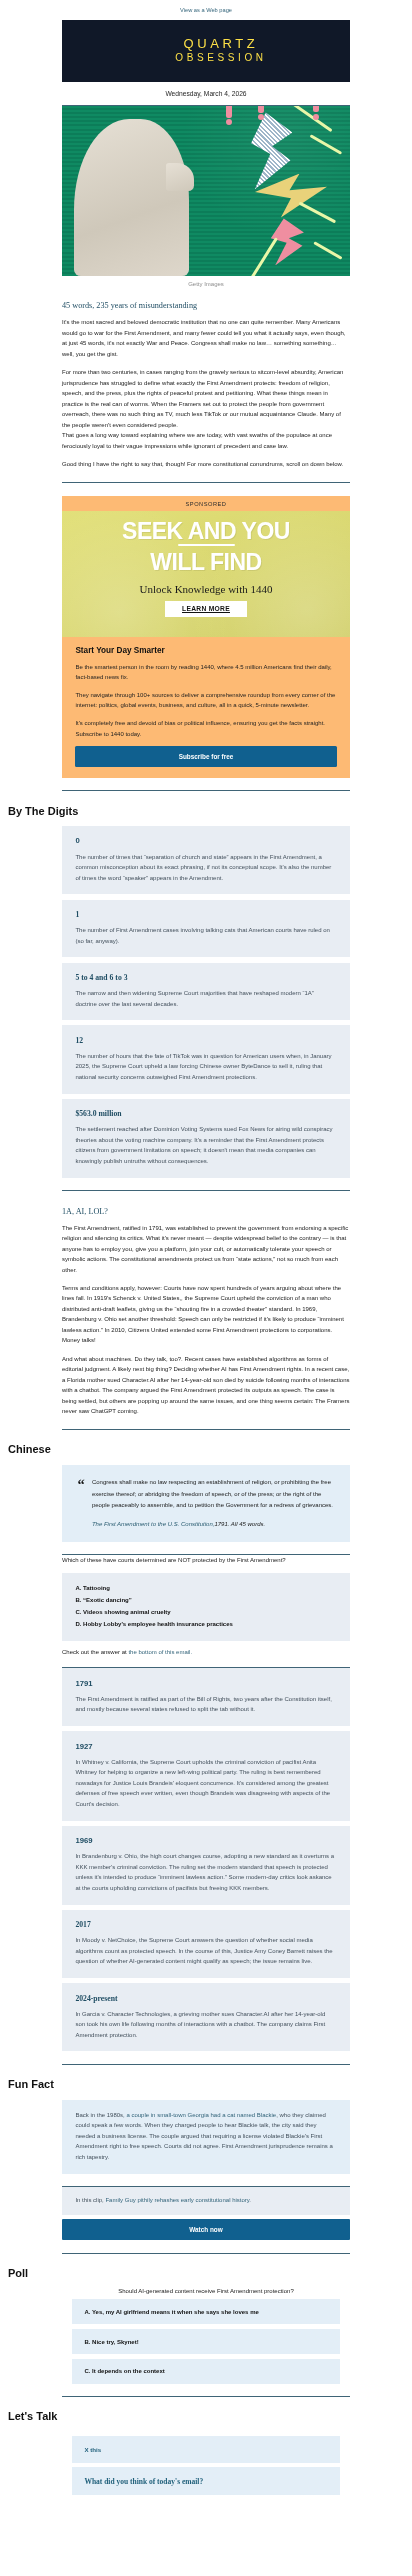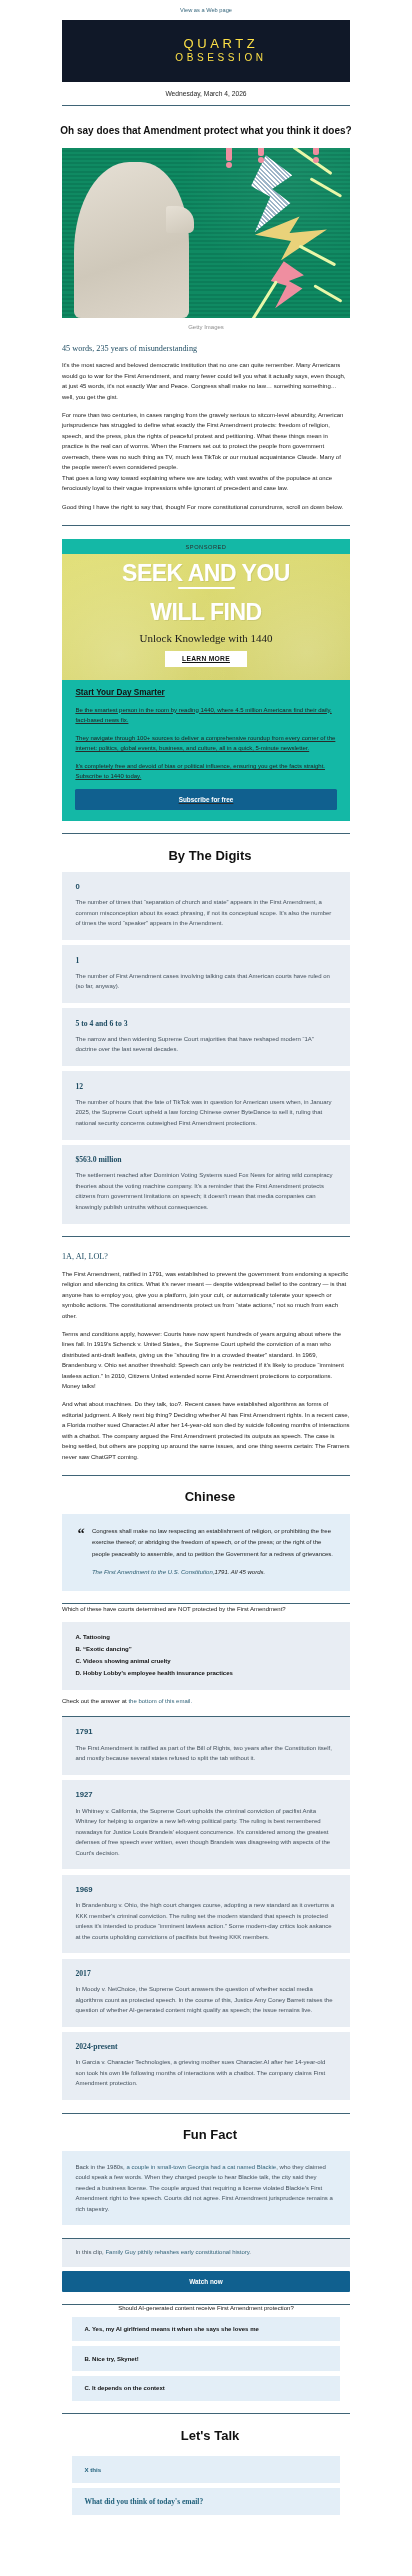--- a/index.html
+++ b/index.html
@@ -121,66 +121,66 @@
   }
   p.copy {
     font-size:6px;
     line-height:1.75;
     color:#222222;
     margin: 0 0 7.7px 0;
   }
   p.copy.tight { margin-bottom: 0; }
 
   
-  .sponsor-block { margin: 13.4px 62px 0 62px; background:#14b8a6; }
+  .sponsor-block { margin: 13.4px 62px 0 62px; background:#fdba74; }
   .sponsor-tag {
     text-align:center; font-size:5.7px; letter-spacing:0.5px;
     color:#2d2d2d; padding:5.2px 0 4.1px 0;
   }
   .sponsor-img {
     height: 126px;
     background:
       radial-gradient(circle at 20% 80%, rgba(255,255,255,.22), rgba(255,255,255,0) 45%),
       radial-gradient(circle at 85% 78%, rgba(255,255,255,.22), rgba(255,255,255,0) 45%),
       linear-gradient(160deg,#e2e07a,#d8d66c 55%,#cfcd63);
     position:relative; overflow:hidden; text-align:center;
   }
   .sponsor-img .big1, .sponsor-img .big2 {
     color:#ffffff; font-weight:bold;
     font-family:"Liberation Sans", sans-serif;
     letter-spacing:-0.5px;
     text-shadow: 1px 1px 0 rgba(0,0,0,.07);
   }
   .sponsor-img .big1 { font-size:23px; padding-top:7.2px; line-height:1.05; }
-  .sponsor-img .big2 { font-size:23px; line-height:1.05; margin-top:11px; }
+  .sponsor-img .big2 { font-size:23px; line-height:1.05; margin-top:4px; }
   .sponsor-img .underline {
     width:57px;height:2.6px;background:#ffffff;border-radius:1.5px;margin:1px auto 0 auto;
   }
   .sponsor-img .serifline {
     font-family:"Liberation Serif", serif;
     font-size:11px; color:#1b1b1b; margin-top:8.2px;
   }
   .sponsor-img .learn {
     display:inline-block;background:#ffffff;color:#111;font-weight:bold;
     font-size:6.7px;letter-spacing:0.3px;padding:4.6px 17.5px;margin-top:6.2px;
   }
-  .sponsor-body { padding: 8.2px 13.4px 11.3px 13.4px; text-decoration: underline; }
+  .sponsor-body { padding: 8.2px 13.4px 11.3px 13.4px; }
   .sponsor-title {
     font-size:8.2px;font-weight:bold;color:#111;margin:0 0 7.2px 0;
   }
   .sponsor-body p { font-size:6px; line-height:1.75; margin:0 0 7.2px 0; color:#1f1f1f;}
   .cta {
     display:block;background:#10608f;color:#ffffff;text-align:center;
     font-weight:bold;font-size:6.4px;padding:6.7px 0;border-radius:1.5px;
     text-decoration:none;margin-top:2.1px;
   }
 
   
   .sec-head {
-    text-align:center;font-weight:bold;font-size:13px;color:#111;
+    text-align:left;font-weight:bold;font-size:11px;color:#111;
     padding: 13.4px 0 9.3px 0;
     margin-left: 8px;
   }
   .sep { border-top:1px solid #3f6476; margin: 12.4px 62px 0 62px; }
 
   
   .card {
     margin: 0 62px 5.2px 62px;
     background:#e8edf3;
     padding: 10.3px 13.4px 11.3px 13.4px;
@@ -251,21 +251,20 @@
     <a href="#">View as a Web page</a>
   </div>
 
   <div class="masthead">
     <div class="l1">QUARTZ</div>
     <div class="l2">OBSESSION</div>
   </div>
   <div class="datebar">Wednesday, March 4, 2026</div>
   <div class="rule"></div>
 
-  <div class="headline">Oh say does that Amendment protect what you think it does?</div>
 
   <div class="hero">
     <div class="hero-img">
       <div class="head-silhouette"></div>
       <div class="head-nose"></div>
       <div class="bolt w"></div>
       <div class="bolt y"></div>
       <div class="bolt p"></div>
       <div class="spark" style="right:5%;top:6%;width:47px;transform:rotate(35deg);"></div>
       <div class="spark" style="right:2%;top:22%;width:36px;transform:rotate(30deg);"></div>
@@ -405,20 +404,21 @@
 
   <div class="sep"></div>
 
   <div class="watch-card">
     <p><span>In this clip, </span><a class="link" href="#">Family Guy pithily rehashes early constitutional history</a><span>.</span></p>
   </div>
   <a class="btn-wide" href="#">Watch now</a>
 
   <div class="sep"></div>
 
+  <div class="sec-head">Poll</div>
   <div class="poll-q">Should AI-generated content receive First Amendment protection?</div>
   <div id="poll-options">
       <div class="poll-opt">A. Yes, my AI girlfriend means it when she says she loves me</div>
       <div class="poll-opt">B. Nice try, Skynet!</div>
       <div class="poll-opt">C. It depends on the context</div>
     </div>
 
   <div class="sep"></div>
 
   <div class="sec-head">Let's Talk</div>

